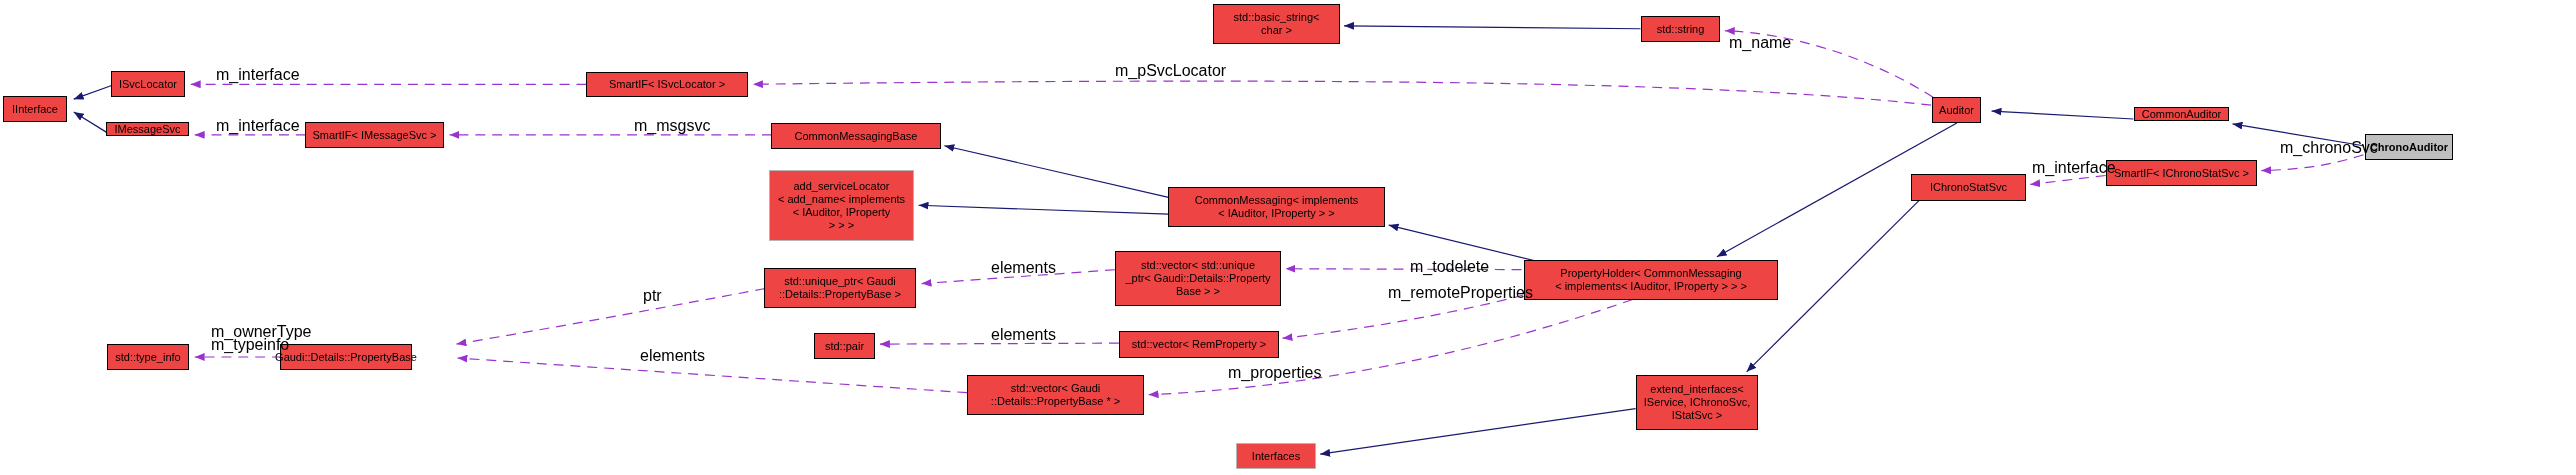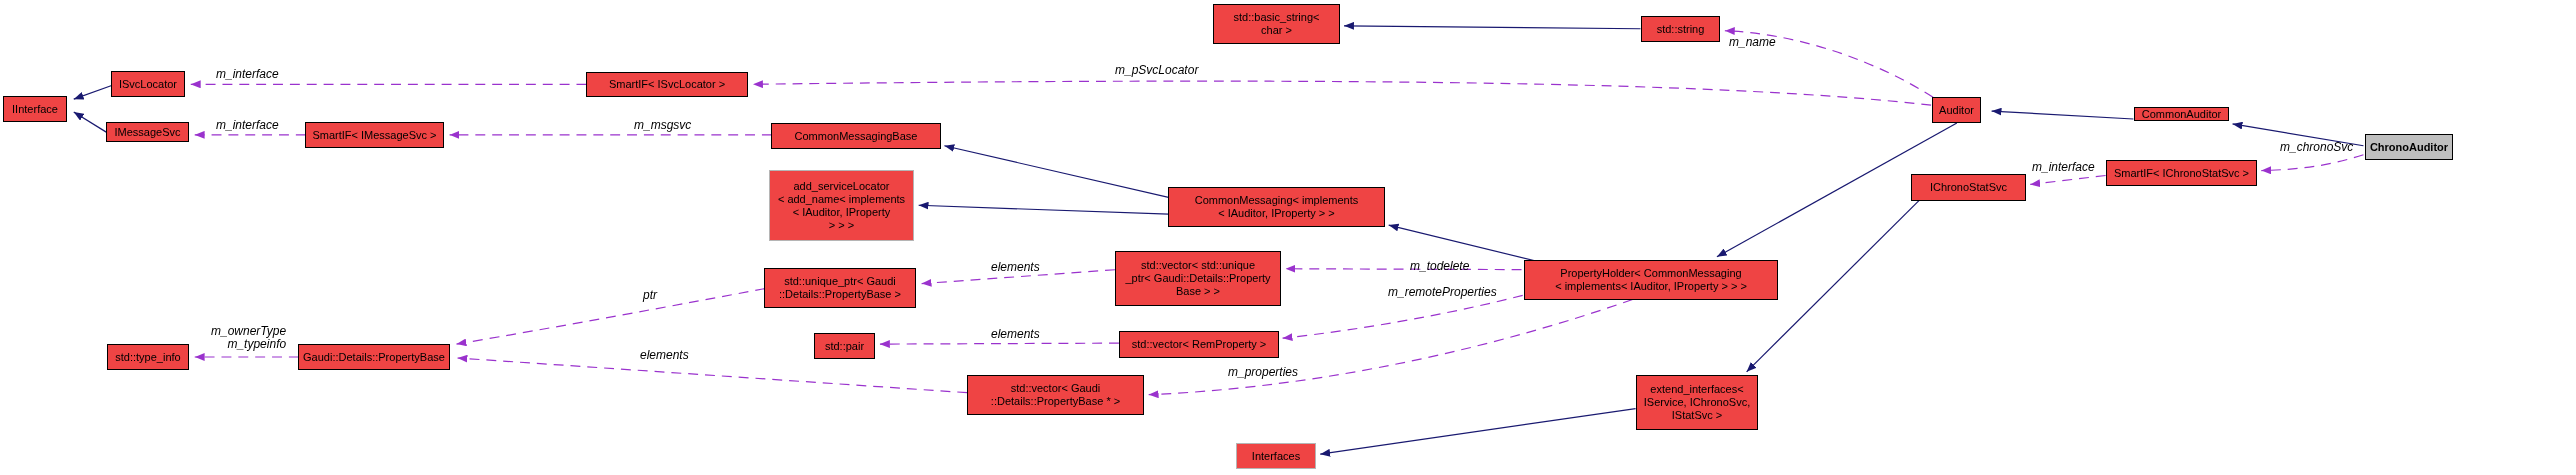--- a/index.html
+++ b/index.html
@@ -4,22 +4,22 @@
 <style>
   html,body{margin:0;padding:0;background:#ffffff;}
   #stage{position:relative;width:2576px;height:475px;background:#ffffff;
          font-family:"Liberation Sans",sans-serif;overflow:hidden;}
   #edge-layer{position:absolute;left:0;top:0;}
   .node{position:absolute;box-sizing:border-box;background:#ef4444;border:1px solid #000000;
         display:flex;flex-direction:column;align-items:center;justify-content:center;
         text-align:center;font-size:11px;line-height:13px;color:#000000;white-space:nowrap;z-index:2;}
   .node.current{background:#bfbfbf;font-weight:bold;}
   .node.muted{border-color:#b5b5b5;}
-  .edge-label{position:absolute;font-size:12px;line-height:13px;color:#000000;
-              white-space:nowrap;text-align:right;z-index:3;font-style:italic;}
+  .edge-label{position:absolute;font-size:16px;line-height:13px;color:#000000;
+              white-space:nowrap;text-align:left;z-index:3;}
   .edge-label span{display:block;}
 </style>
 </head>
 <body>
 
 <div id="stage">
   <svg id="edge-layer" width="2576" height="475" viewBox="0 0 2595 479">
     <defs>
       <marker id="arrow-inherit" markerWidth="10" markerHeight="8" refX="10" refY="4" orient="auto" markerUnits="userSpaceOnUse">
         <path d="M0,0 L10,4 L0,8 z" fill="#191970"></path>
@@ -79,21 +79,21 @@
       </div>
       <div class="node normal" style="left: 1911px; top: 174px; width: 115px; height: 27px;">
         <span>IChronoStatSvc</span>
       </div>
       <div class="node normal" style="left: 3px; top: 96px; width: 64px; height: 26px;">
         <span>IInterface</span>
       </div>
       <div class="node normal" style="left: 111px; top: 71px; width: 74px; height: 26px;">
         <span>ISvcLocator</span>
       </div>
-      <div class="node normal" style="left: 106px; top: 122px; width: 83px; height: 20px;">
+      <div class="node normal" style="left: 106px; top: 122px; width: 83px; height: 14px;">
         <span>IMessageSvc</span>
       </div>
       <div class="node normal" style="left: 305px; top: 122px; width: 139px; height: 26px;">
         <span>SmartIF&lt; IMessageSvc &gt;</span>
       </div>
       <div class="node normal" style="left: 586px; top: 72px; width: 162px; height: 25px;">
         <span>SmartIF&lt; ISvcLocator &gt;</span>
       </div>
       <div class="node normal" style="left: 771px; top: 123px; width: 170px; height: 26px;">
         <span>CommonMessagingBase</span>
@@ -124,21 +124,21 @@
       <div class="node normal" style="left: 814px; top: 333px; width: 61px; height: 26px;">
         <span>std::pair</span>
       </div>
       <div class="node normal" style="left: 1119px; top: 331px; width: 160px; height: 27px;">
         <span>std::vector&lt; RemProperty &gt;</span>
       </div>
       <div class="node normal" style="left: 967px; top: 375px; width: 177px; height: 40px;">
         <span>std::vector&lt; Gaudi</span>
         <span>::Details::PropertyBase * &gt;</span>
       </div>
-      <div class="node normal" style="left: 298px; top: 344px; width: 152px; height: 26px;">
+      <div class="node normal" style="left: 280px; top: 344px; width: 132px; height: 26px;">
         <span>Gaudi::Details::PropertyBase</span>
       </div>
       <div class="node normal" style="left: 107px; top: 344px; width: 82px; height: 26px;">
         <span>std::type_info</span>
       </div>
       <div class="node normal" style="left: 1636px; top: 375px; width: 122px; height: 55px;">
         <span>extend_interfaces&lt;</span>
         <span>IService, IChronoSvc,</span>
         <span>IStatSvc &gt;</span>
       </div>

